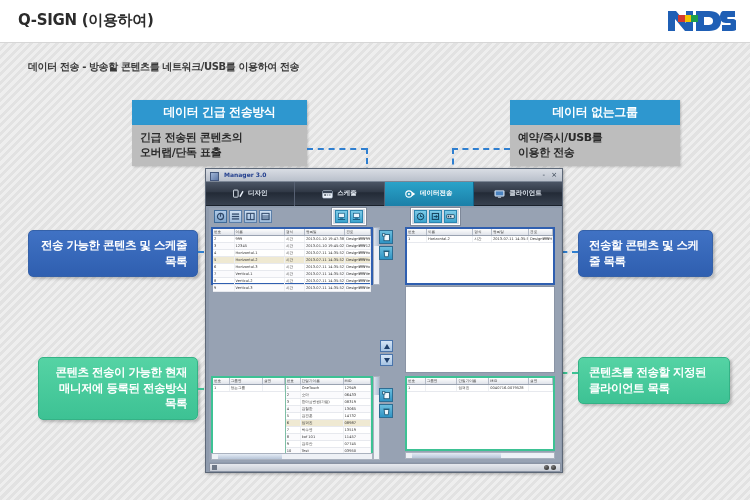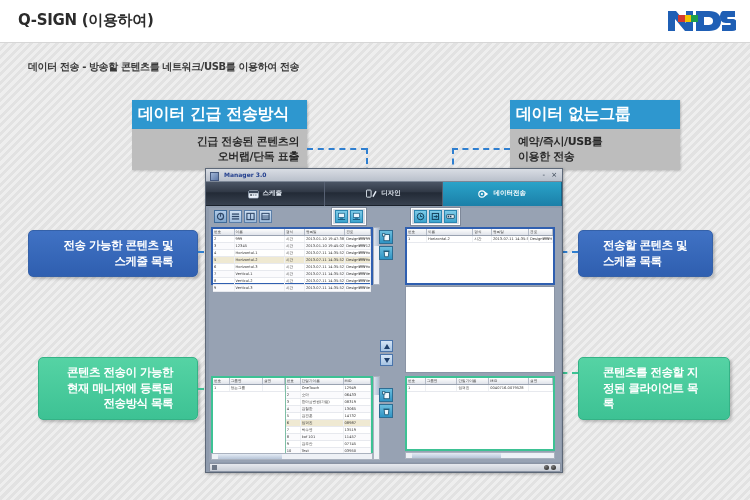--- a/index.html
+++ b/index.html
@@ -24,36 +24,36 @@
         #eeeeee 0px,#eeeeee 3px,#e2e2e2 3px,#e2e2e2 6px);
   }
   .subtitle{
     position:absolute;left:28px;top:60px;font-size:10px;font-weight:bold;
     color:#3a3a3a;letter-spacing:-0.4px;
   }
 
   
   .callout{position:absolute;box-sizing:border-box;}
   .co-head{
-    background:#2e97cf;color:#fff;font-size:16px;font-weight:bold;
-    padding:4px 6px;letter-spacing:-0.4px;
+    background:#2e97cf;color:#fff;font-size:12px;font-weight:bold;
+    text-align:center;padding:4px 6px;letter-spacing:-0.4px;
     box-shadow:1px 1px 2px rgba(0,0,0,.22);
   }
   .co-body{
     background:#bdbdbd;color:#2a2a2a;font-size:11px;font-weight:bold;
     padding:5px 8px 6px;letter-spacing:-0.4px;line-height:1.38;
     box-shadow:1px 1px 2px rgba(0,0,0,.18);
   }
   .co-body.right{text-align:left;}
-  .co-body.center{text-align:right;}
+  .co-body.center{text-align:left;}
 
   .bubble{
     position:absolute;box-sizing:border-box;border-radius:5px;
     color:#ffffff;font-size:11.5px;font-weight:bold;line-height:1.35;
-    letter-spacing:-0.5px;padding:7px 24px;
+    letter-spacing:-0.5px;padding:7px 10px;
     box-shadow:2px 2px 3px rgba(0,0,0,.22);
   }
   .bubble.blue{background:linear-gradient(to bottom,#4072c4,#2f5fb0);border:1px solid #3561a8;}
   .bubble.green{background:linear-gradient(to bottom,#55d3a4,#3dc294);border:1px solid #35b286;}
   .bubble.ta-right{text-align:right;}
   .bubble.ta-left{text-align:left;}
 
   
   .dash-h{position:absolute;height:0;border-top:2px dashed #2f7fd0;}
   .dash-h.g{border-top-color:#3dc294;}
@@ -248,47 +248,55 @@
     <div class="app-title">
       <div class="ic"></div>
       <div class="t">Manager 3.0</div>
       <div class="wbtns">- ×</div>
     </div>
 
     <div class="navbar">
 
       <div class="tab">
         <svg class="ti" viewBox="0 0 14 12">
+          <rect x="0.5" y="1" width="6" height="9" rx="1" fill="none" stroke="#e6eef7" stroke-width="1.2"></rect>
+          <path d="M8 9 L12 2 L13.5 3 L9.5 10z" fill="#e6eef7"></path>
+        </svg>
+        <span>디자인</span>
+      </div>
+
+      <div class="tab">
+        <svg class="ti" viewBox="0 0 14 12">
           <rect x="1" y="2" width="12" height="9" rx="1" fill="#f0f5fb" stroke="#c4d3e4"></rect>
           <rect x="1" y="2" width="12" height="3" fill="#3a4657"></rect>
           <rect x="3" y="6.5" width="2" height="1.6" fill="#6a7policy"></rect>
           <rect x="3" y="6.5" width="2" height="1.6" fill="#7a8898"></rect>
           <rect x="6" y="6.5" width="2" height="1.6" fill="#7a8898"></rect>
           <rect x="9" y="6.5" width="2" height="1.6" fill="#7a8898"></rect>
         </svg>
         <span>스케줄</span>
       </div>
 
-      <div class="tab">
-        <svg class="ti" viewBox="0 0 14 12">
-          <rect x="0.5" y="1" width="6" height="9" rx="1" fill="none" stroke="#e6eef7" stroke-width="1.2"></rect>
-          <path d="M8 9 L12 2 L13.5 3 L9.5 10z" fill="#e6eef7"></path>
-        </svg>
-        <span>디자인</span>
-      </div>
-
       <div class="tab active">
         <svg class="ti" viewBox="0 0 14 12">
           <circle cx="5" cy="6" r="4" fill="none" stroke="#ffffff" stroke-width="1.4"></circle>
           <circle cx="5" cy="6" r="1.4" fill="#ffffff"></circle>
           <path d="M9 3 L13 6 L9 9z" fill="#ffffff"></path>
         </svg>
         <span>데이터전송</span>
       </div>
 
+      <div class="tab">
+        <svg class="ti" viewBox="0 0 14 12">
+          <rect x="1" y="1.5" width="12" height="7.5" rx="1" fill="#dde7f2" stroke="#9fb3c9"></rect>
+          <rect x="2.2" y="2.6" width="9.6" height="5.2" fill="#4a83c0"></rect>
+          <rect x="5" y="9.4" width="4" height="1.4" fill="#b9c7d7"></rect>
+        </svg>
+        <span>클라이언트</span>
+      </div>
 
     </div>
 
     <div class="content">
 
       <div class="tbstrip">
 
         <div class="tbgrp" style="left:3px;top:1px;">
           <div class="tbtn sel">
             <svg width="9" height="9" viewBox="0 0 10 10">

